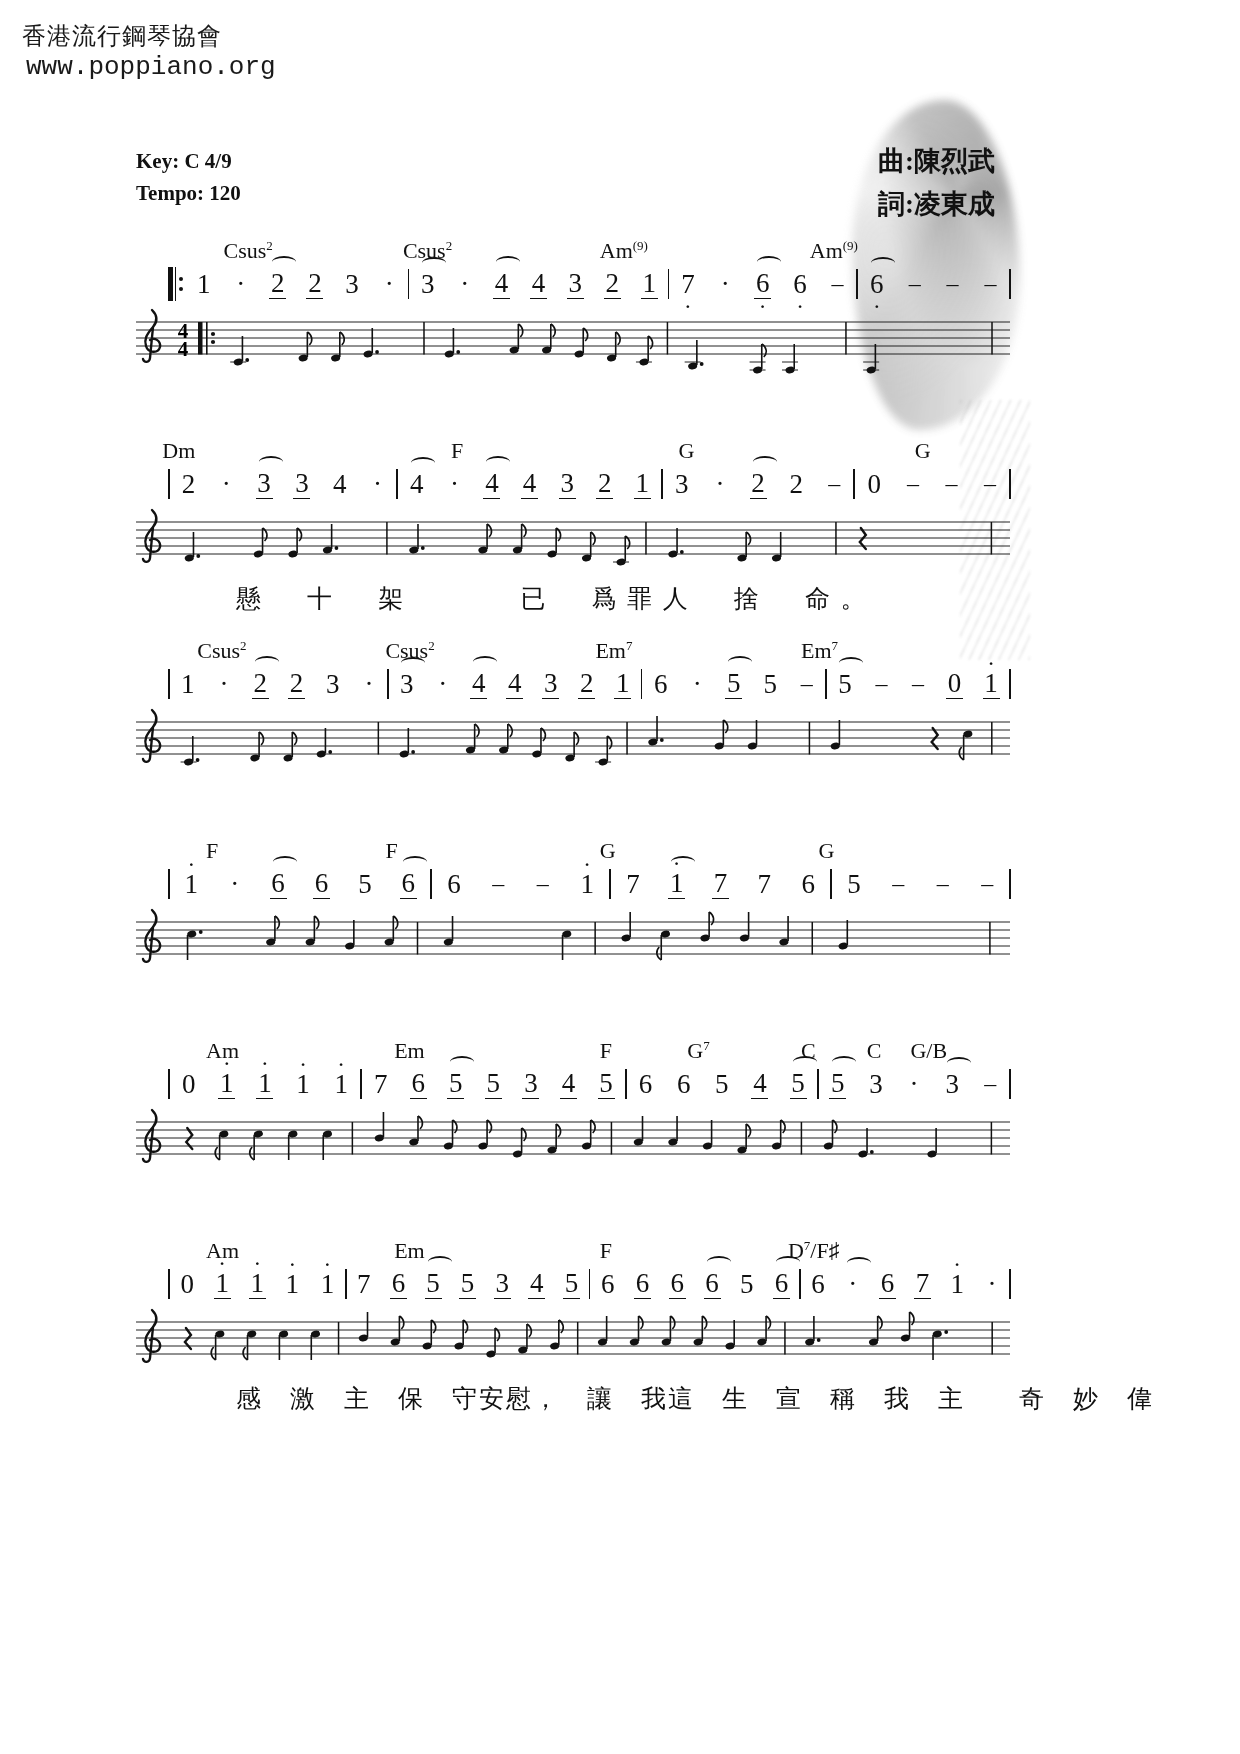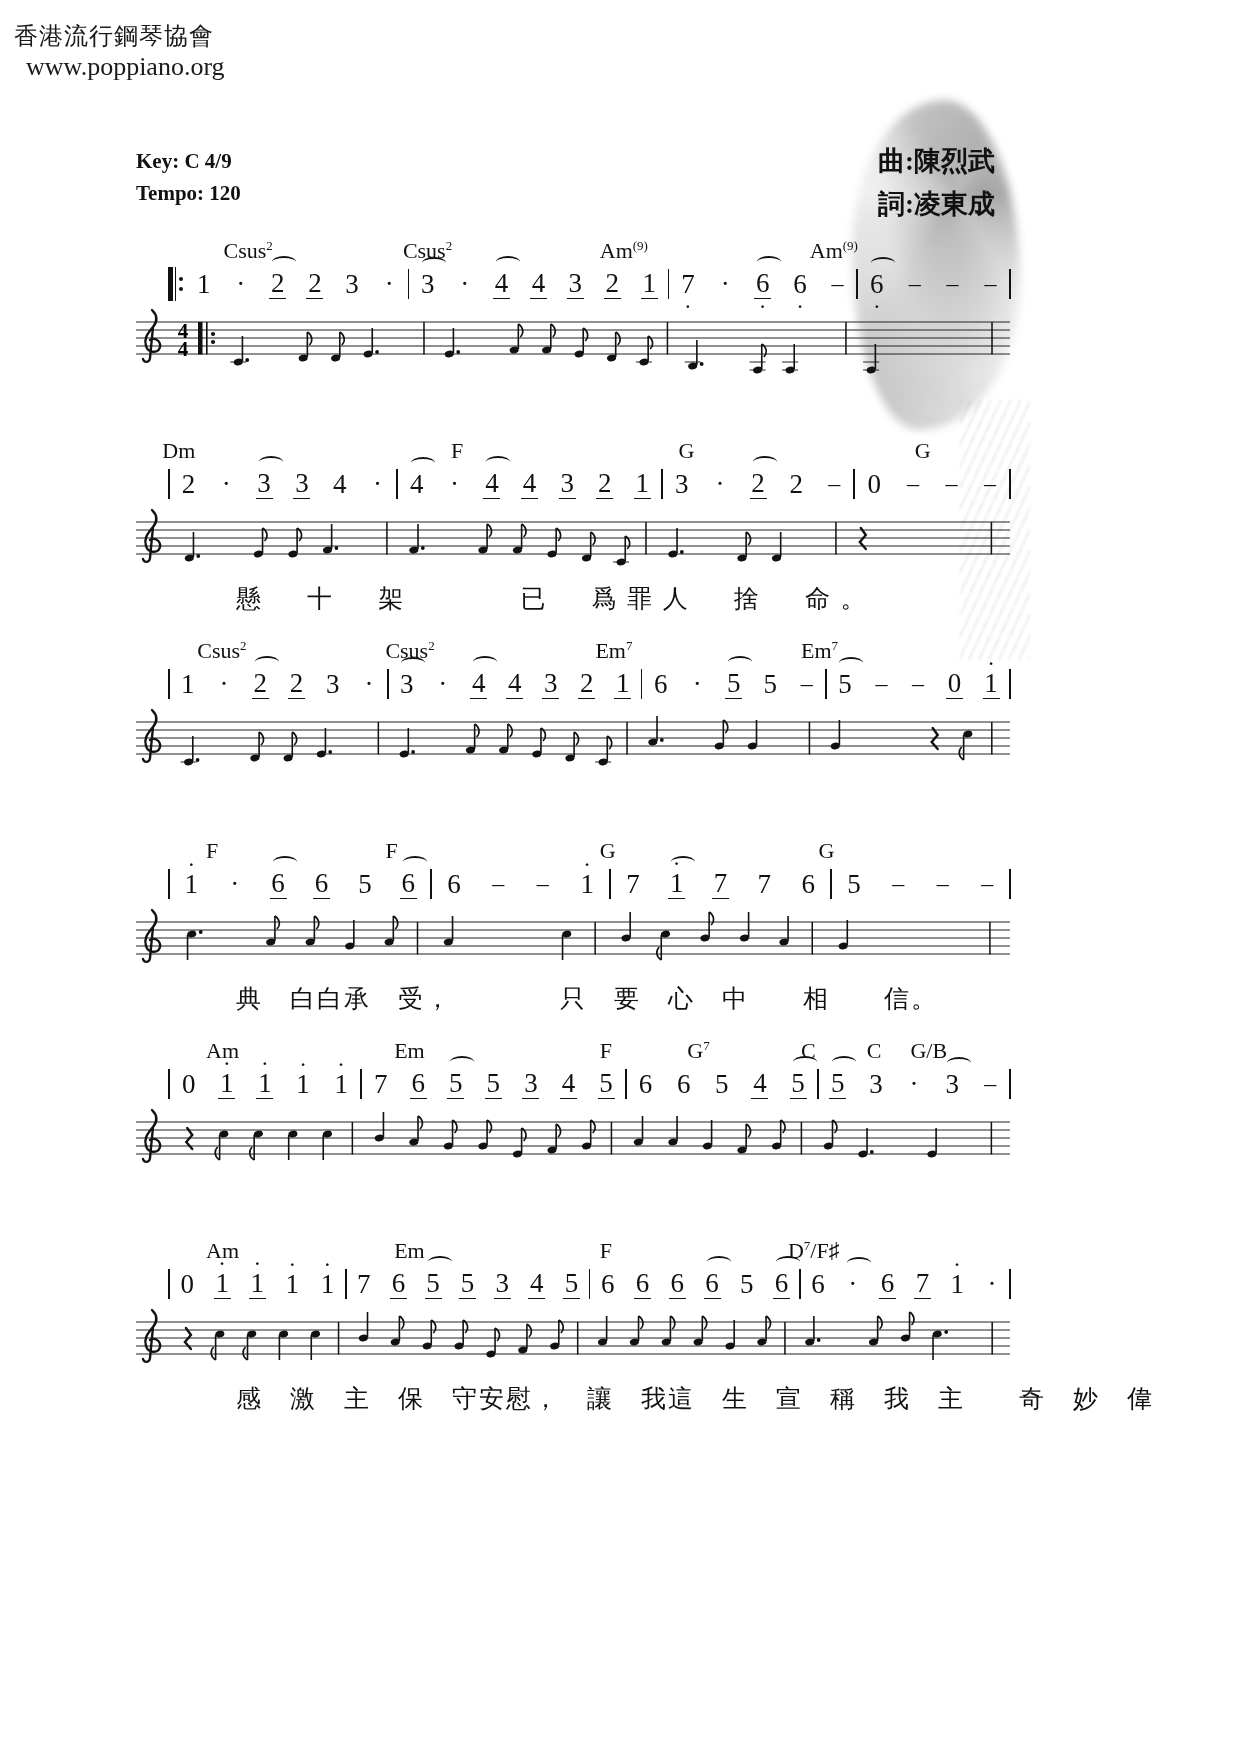--- a/index.html
+++ b/index.html
@@ -1,21 +1,21 @@
 <!DOCTYPE html>
 <html><head>
 <meta charset="utf-8">
 <style>
   html,body{margin:0;padding:0;background:#e8e8e8;}
   .sheet{position:relative;width:1240px;height:1754px;background:#fff;overflow:hidden;
          font-family:"Liberation Serif",serif;color:#111;}
-  .org{position:absolute;left:14px;top:20px;font-size:24px;letter-spacing:1px;
+  .org{position:absolute;left:22px;top:20px;font-size:24px;letter-spacing:1px;
        font-family:"Liberation Sans",sans-serif;color:#1a1a1a;}
   .url{position:absolute;left:26px;top:52px;font-size:26px;
-       font-family:Liberation Serif, serif;color:#1a1a1a;}
+       font-family:Liberation Mono, monospace;color:#1a1a1a;}
   .swirl{position:absolute;left:852px;top:100px;width:168px;height:330px;
     background:
       radial-gradient(ellipse at 75% 15%, rgba(90,90,90,.55), transparent 55%),
       radial-gradient(ellipse at 20% 45%, rgba(225,225,225,.9), transparent 60%),
       conic-gradient(from 210deg at 62% 28%, rgba(80,80,80,.45), rgba(235,235,235,.15),
         rgba(120,120,120,.4), rgba(245,245,245,.1), rgba(95,95,95,.4), rgba(230,230,230,.2), rgba(80,80,80,.45));
     border-radius:55% 45% 60% 40%/45% 55% 45% 55%;
     filter:blur(4px);opacity:.85;}
   .streak{position:absolute;left:960px;top:400px;width:70px;height:260px;
     background:repeating-linear-gradient(115deg, rgba(150,150,150,.18) 0 2px, transparent 2px 9px);
@@ -466,21 +466,20 @@
           <path d="M573.1285714285715 8 c5 3 6 9 2 13" fill="none" stroke="#111111" stroke-width="1.6"></path>
           <ellipse cx="608.4047619047619" cy="34" rx="4.6" ry="3.4" fill="#111111" transform="rotate(-14 608.4047619047619 34)"></ellipse>
           <line x1="612.604761904762" y1="33" x2="612.604761904762" y2="8" stroke="#111111" stroke-width="1.6"></line>
           <ellipse cx="647.8809523809524" cy="38" rx="4.6" ry="3.4" fill="#111111" transform="rotate(-14 647.8809523809524 38)"></ellipse>
           <line x1="652.0809523809525" y1="37" x2="652.0809523809525" y2="12" stroke="#111111" stroke-width="1.6"></line>
           <rect x="675.5142857142857" y="18" width="1.5" height="32.5" fill="#111111"></rect>
           <ellipse cx="707.0952380952381" cy="42" rx="4.6" ry="3.4" fill="#111111" transform="rotate(-14 707.0952380952381 42)"></ellipse>
           <line x1="711.2952380952381" y1="41" x2="711.2952380952381" y2="16" stroke="#111111" stroke-width="1.6"></line>
           <rect x="853.1571428571428" y="18" width="1.5" height="32.5" fill="#111111"></rect>
         </svg>
-        <div class="lyrics" style="letter-spacing:2px">典　白白承　受，　　　　只　要　心　中　　相　　信。</div>
       </div>
       <div class="system">
         <div class="chordrow">
           <span class="chord" style="left:8%">Am</span>
           <span class="chord" style="left:29.5%">Em</span>
           <span class="chord" style="left:53%">F</span>
           <span class="chord" style="left:63%">G<sup>7</sup></span>
           <span class="chord" style="left:76%">C</span>
           <span class="chord" style="left:83.5%">C</span>
           <span class="chord" style="left:88.5%">G/B</span>

